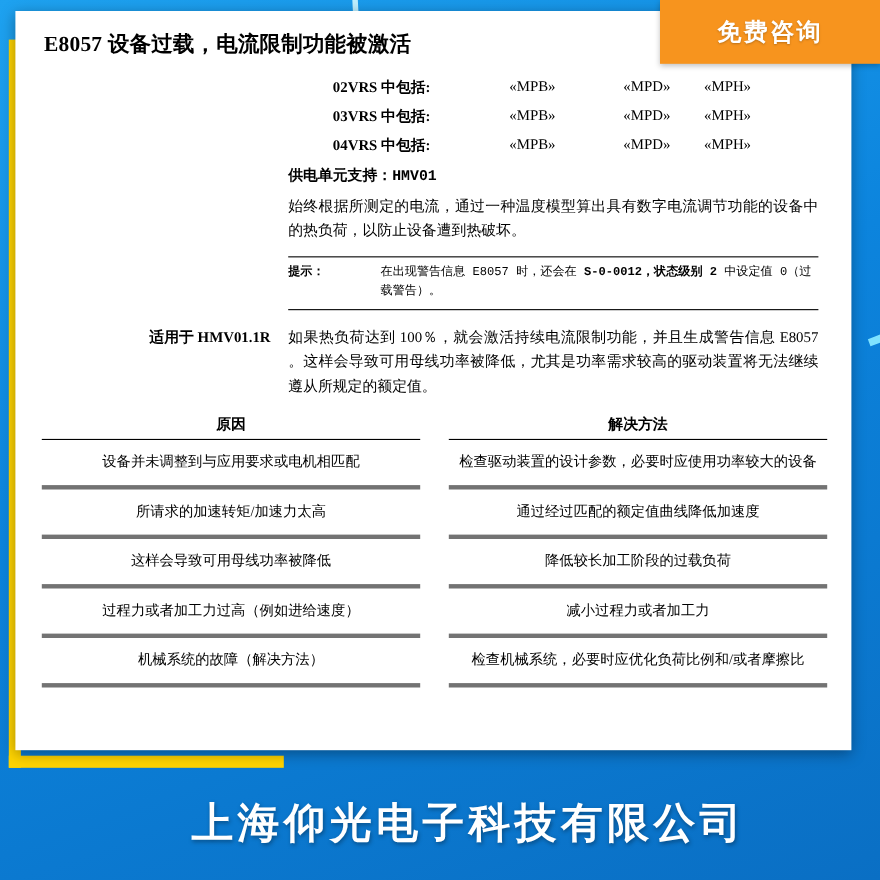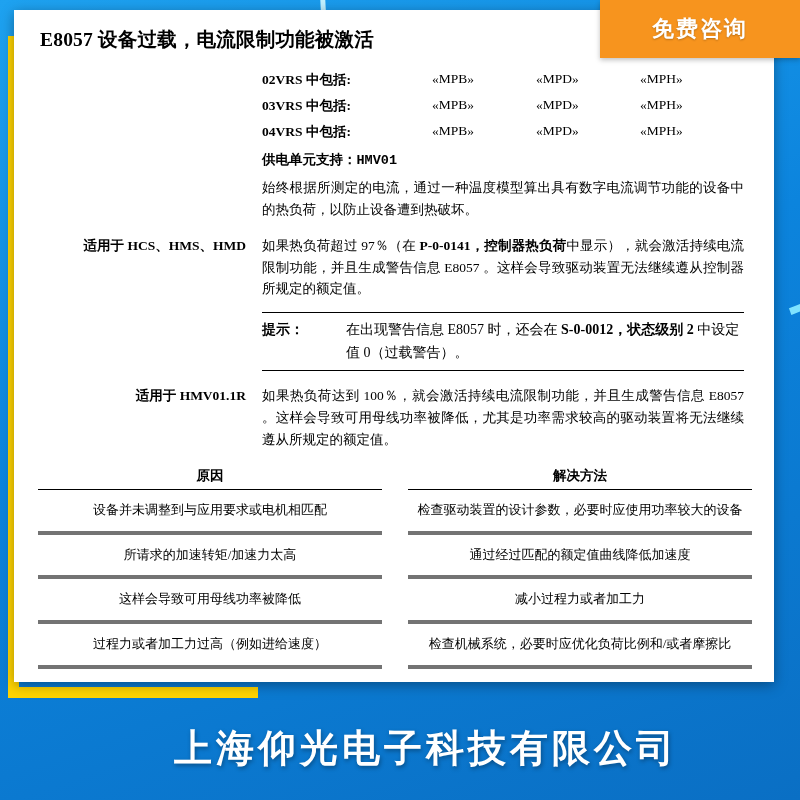--- a/index.html
+++ b/index.html
@@ -130,20 +130,21 @@
   table.vrs {
     border-collapse: collapse;
     margin-left: 232px;
     font-size: 13.5px;
     font-family: "Liberation Serif", serif;
   }
   table.vrs td {
     padding: 2px 0 6px 0;
     vertical-align: top;
     white-space: nowrap;
+    text-align: center;
   }
   td.vlabel { width: 170px; font-weight: bold; }
   td.vcol { width: 104px; }
   td.vcolb { width: 104px; }
 
   .supply {
     margin-left: 232px;
     font-size: 13.5px;
     font-weight: bold;
     font-family: Liberation Mono, monospace;
@@ -172,23 +173,23 @@
   .b { font-weight: bold; }
 
   .note {
     margin-left: 232px;
     margin-right: 14px;
     margin-top: 12px;
     margin-bottom: 14px;
     border-top: 1px solid #000;
     border-bottom: 1px solid #000;
     padding: 6px 0 6px 0;
-    font-size: 14px;
+    font-size: 11px;
     line-height: 1.6;
-    font-family: Liberation Serif, serif;
+    font-family: Liberation Mono, monospace;
     display: flex;
   }
   .note-label { font-weight: bold; width: 84px; flex: none; }
   .note-body { flex: 1; }
 
   
   .cr-wrap {
     display: flex;
     margin-top: 16px;
     padding: 0 6px 0 8px;
@@ -270,24 +271,20 @@
           <td class="vcolb">«MPD»</td>
           <td>«MPH»</td>
         </tr>
       </tbody>
         </table>
 
       <div class="supply">供电单元支持：HMV01</div>
 
       <div class="body-block">始终根据所测定的电流，通过一种温度模型算出具有数字电流调节功能的设备中的热负荷，以防止设备遭到热破坏。</div>
 
-      <div class="body-block" style="margin-top:14px;">
-        <div class="side-label">适用于 HCS、HMS、HMD</div>
-        <span>如果热负荷超过 97％（在 </span><span class="b">P-0-0141，控制器热负荷</span><span>中显示），就会激活持续电流限制功能，并且生成警告信息 E8057 。这样会导致驱动装置无法继续遵从控制器所规定的额定值。</span>
-      </div>
 
       <div class="note">
         <div class="note-label">提示：</div>
         <div class="note-body"><span>在出现警告信息 E8057 时，还会在 </span><span class="b">S-0-0012，状态级别 2</span><span> 中设定值 0（过载警告）。</span></div>
       </div>
 
       <div class="body-block" style="margin-top:14px;">
         <div class="side-label">适用于 HMV01.1R</div>
         <span>如果热负荷达到 100％，就会激活持续电流限制功能，并且生成警告信息 E8057 。这样会导致可用母线功率被降低，尤其是功率需求较高的驱动装置将无法继续遵从所规定的额定值。</span>
       </div>
@@ -298,20 +295,21 @@
           <div class="cr-row">设备并未调整到与应用要求或电机相匹配</div>
           <div class="cr-row">所请求的加速转矩/加速力太高</div>
           <div class="cr-row">这样会导致可用母线功率被降低</div>
           <div class="cr-row">过程力或者加工力过高（例如进给速度）</div>
           <div class="cr-row">机械系统的故障（解决方法）</div>
         </div>
         <div class="cr-col">
           <div class="cr-head">解决方法</div>
           <div class="cr-row">检查驱动装置的设计参数，必要时应使用功率较大的设备</div>
           <div class="cr-row">通过经过匹配的额定值曲线降低加速度</div>
+          <div class="cr-row">降低较长加工阶段的过载负荷</div>
           <div class="cr-row">减小过程力或者加工力</div>
           <div class="cr-row">检查机械系统，必要时应优化负荷比例和/或者摩擦比</div>
         </div>
       </div>
 
     </div>
   </div>
 
   <div id="watermark">上海仰光电子科技有限公司</div>
 

